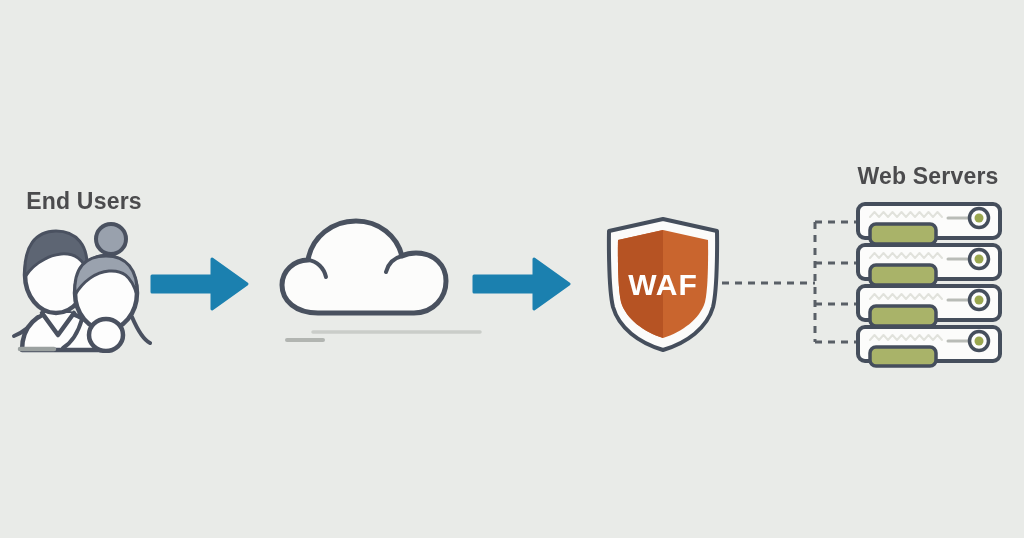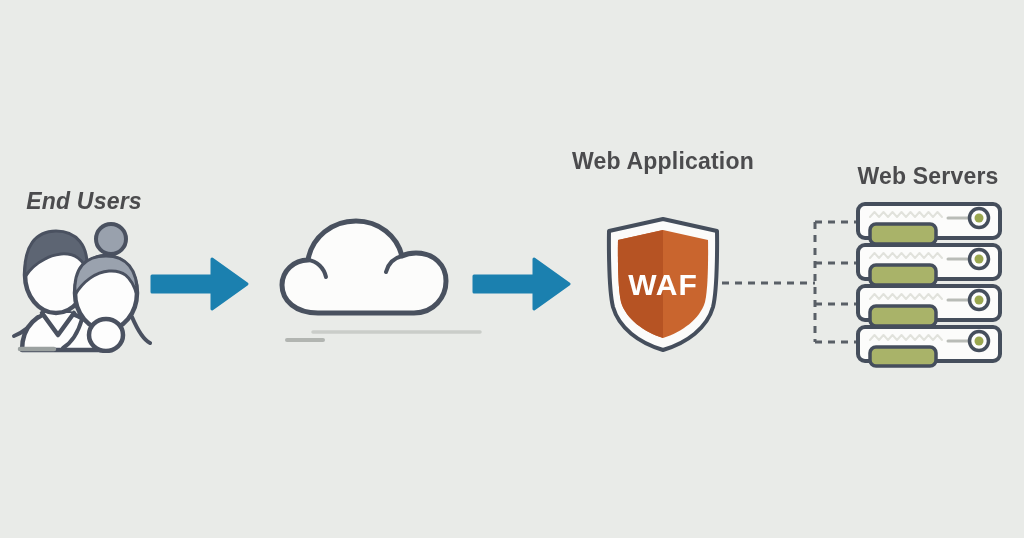--- a/index.html
+++ b/index.html
@@ -12,21 +12,21 @@
   .canvas { position:absolute; inset:0; width:1024px; height:538px; }
   .abs { position:absolute; }
   .node-label {
     color:#4b4b4d;
     font-weight:700;
     font-size:23px;
     text-align:center;
     letter-spacing:0.2px;
     line-height:28px;
   }
-  #end-users-label   { left:22px;  top:187px; width:124px;font-style:italic; }
+  #end-users-label   { left:22px;  top:187px; width:124px; }
   #waf-label         { left:563px; top:147px; width:200px; }
   #web-servers-label { left:852px; top:162px; width:152px; }
   #people-svg  { left:10px;  top:213px; }
   #arrow1-svg  { left:150px; top:255px; }
   #cloud-svg   { left:274px; top:205px; }
   #arrow2-svg  { left:472px; top:255px; }
   #shield-svg  { left:602px; top:215px; }
   #dashes-svg  { left:716px; top:214px; }
   #servers-svg { left:852px; top:200px; }
   svg { display:block; }
@@ -68,21 +68,20 @@
     <path d="M128,51 C120,53 114,59 112,67" fill="none" stroke="#49515f" stroke-width="4" stroke-linecap="round"></path>
     <path d="M39,127 L206,127" stroke="#cacdc9" stroke-width="3.5" stroke-linecap="round"></path>
     <path d="M13,135 L49,135" stroke="#b2b5b1" stroke-width="4" stroke-linecap="round"></path>
   </svg>
 
   <svg class="abs" id="arrow2-svg" width="100" height="58" viewBox="0 0 100 58">
     <polygon points="2,21 62,21 62,4 97,29 62,54 62,37 2,37" fill="#1b80af" stroke="#1b80af" stroke-width="3" stroke-linejoin="round"></polygon>
   </svg>
 
   <div class="abs node-label" id="waf-label">
-    <span style="display:block">Web Application</span>
   </div>
 
   <svg class="abs" id="shield-svg" width="122" height="140" viewBox="0 0 122 140">
     <path d="M61,4 L115,16 C115,16 116,72 111,92 C105,113 85,128 61,135 C37,128 17,113 11,92 C6,72 7,16 7,16 Z" fill="#fbfbfa" stroke="#454e5c" stroke-width="4" stroke-linejoin="round"></path>
     <path d="M61,15 L106,25 C106,25 107,70 103,87 C98,104 80,117 61,123 C42,117 24,104 19,87 C15,70 16,25 16,25 Z" fill="#c9652e"></path>
     <path d="M61,15 L16,25 C16,25 15,70 19,87 C24,104 42,117 61,123 Z" fill="#b65323"></path>
     <text x="61" y="80" text-anchor="middle" fill="#ffffff" font-family="Liberation Sans, sans-serif" font-size="30" font-weight="700" letter-spacing="1">WAF</text>
   </svg>
 
   <svg class="abs" id="dashes-svg" width="150" height="136" viewBox="0 0 150 136">

